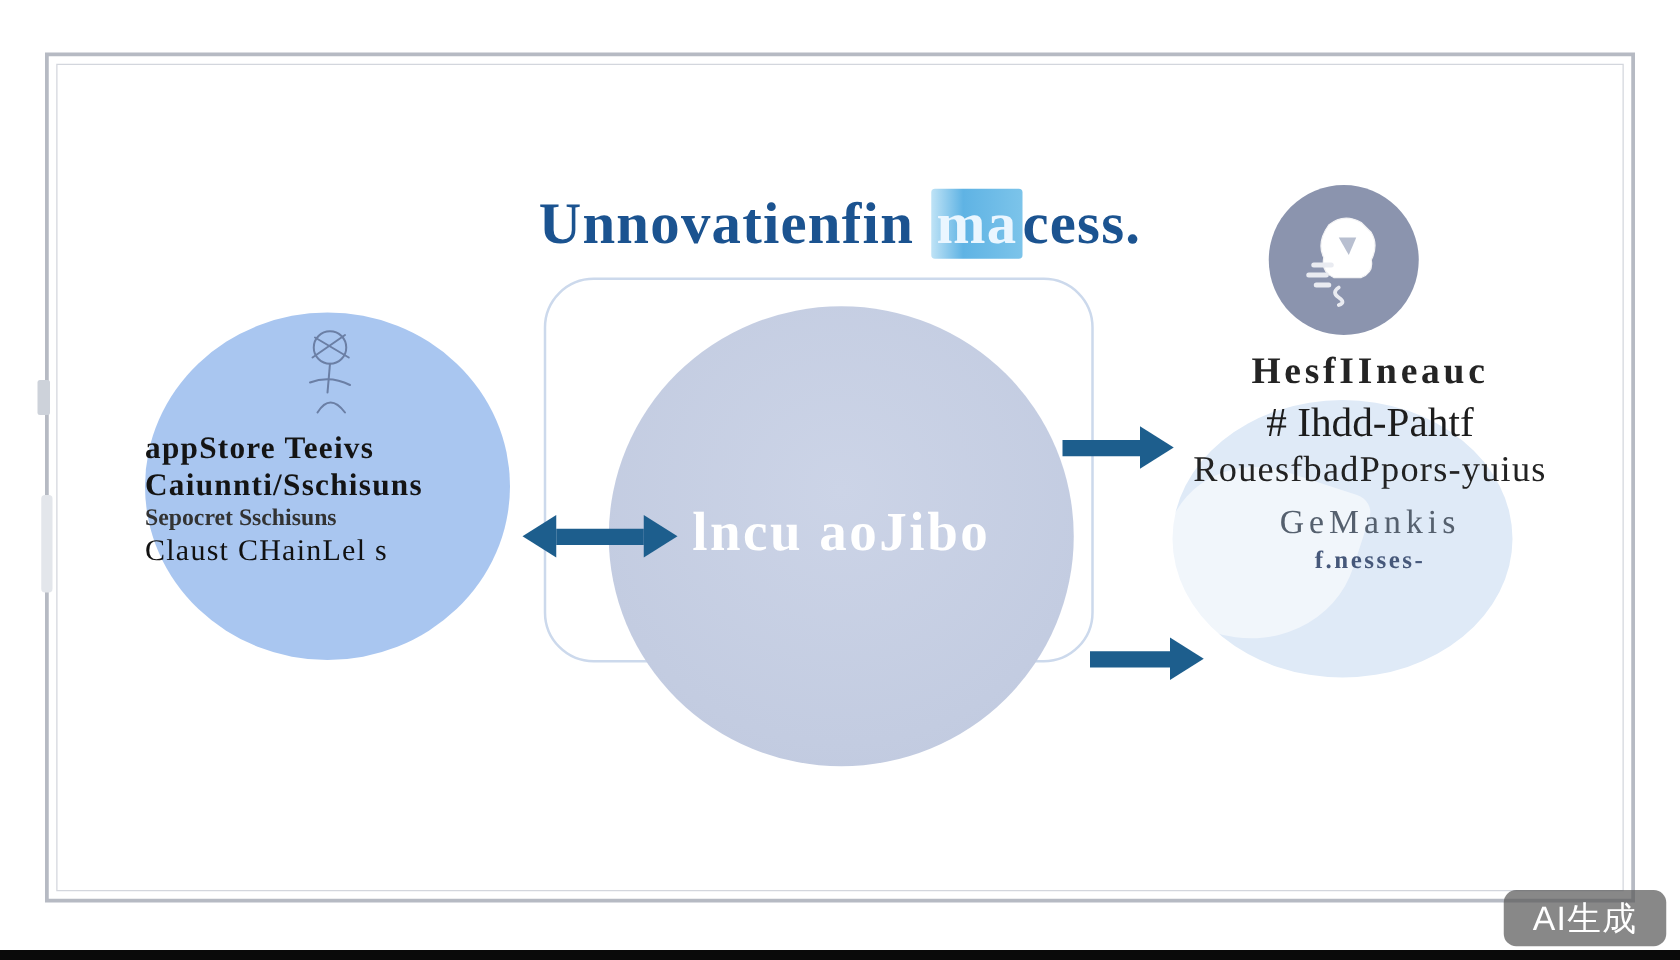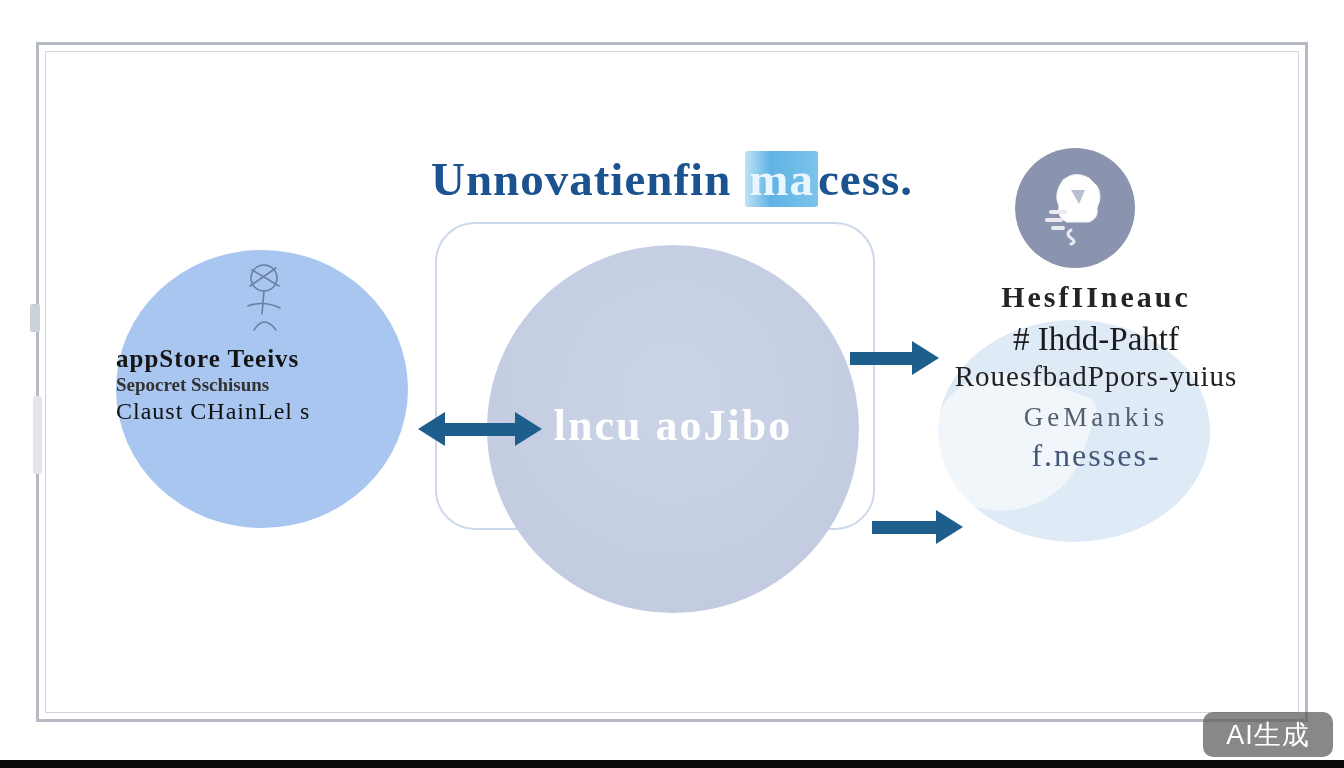--- a/index.html
+++ b/index.html
@@ -87,21 +87,21 @@
 
   
   .right-text {
     position:absolute; left:888px; top:280px; width:416px;
     text-align:center; line-height:1.15; color:#1f1f1f;
   }
   .r-line-0 { font-size:30px; font-weight:bold; letter-spacing:3px; color:#242424; }
   .r-line-1 { font-size:33px; color:#1c1c1c; margin-top:6px; }
   .r-line-2 { font-size:29px; font-weight:normal; color:#222; margin-top:2px; letter-spacing:1px; }
   .r-line-3 { font-size:27px; color:#55606e; margin-top:8px; letter-spacing:4px; }
-  .r-line-4 { font-size:32px; color:#46587a; margin-top:4px; letter-spacing:2px; }
+  .r-line-4 { font-size:20px; color:#46587a; margin-top:4px; letter-spacing:2px;font-weight:bold; }
 
   
   .arrow { position:absolute; display:flex; align-items:center; }
   .shaft { height:13px; background:#1d5e8d; }
   .head-r {
     width:0; height:0;
     border-top:17px solid transparent; border-bottom:17px solid transparent;
     border-left:27px solid #1d5e8d;
   }
   .head-l {
@@ -159,20 +159,21 @@
         <circle class="stroke" cx="40" cy="22" r="13"></circle>
         <path class="stroke" d="M28 14 L55 30"></path>
         <path class="stroke" d="M52 12 L26 30"></path>
         <path class="stroke" d="M40 35 L38 58"></path>
         <path class="stroke" d="M24 50 Q40 44 56 52"></path>
         <path class="stroke" d="M30 74 Q40 58 52 74"></path>
       </svg>
     </div>
     <div class="left-text">
       <div class="left-line-0">appStore Teeivs</div>
+      <div class="left-line-1">Caiunnti/Sschisuns</div>
       <div class="left-line-2">Sepocret Sschisuns</div>
       <div class="left-line-3">Claust CHainLel s</div>
     </div>
   </div>
 
   <div class="right-bubble">
     <div class="sheen"></div>
   </div>
 
   <div class="badge-circle">

